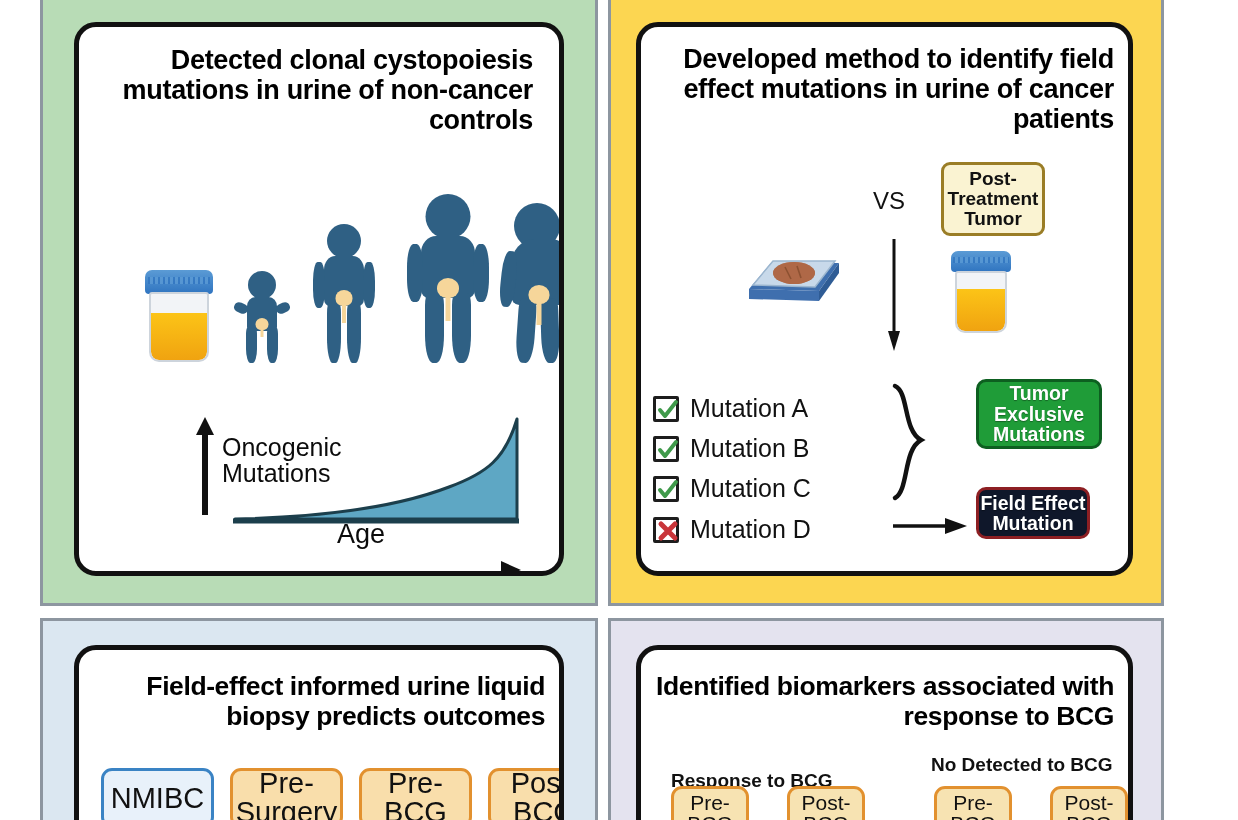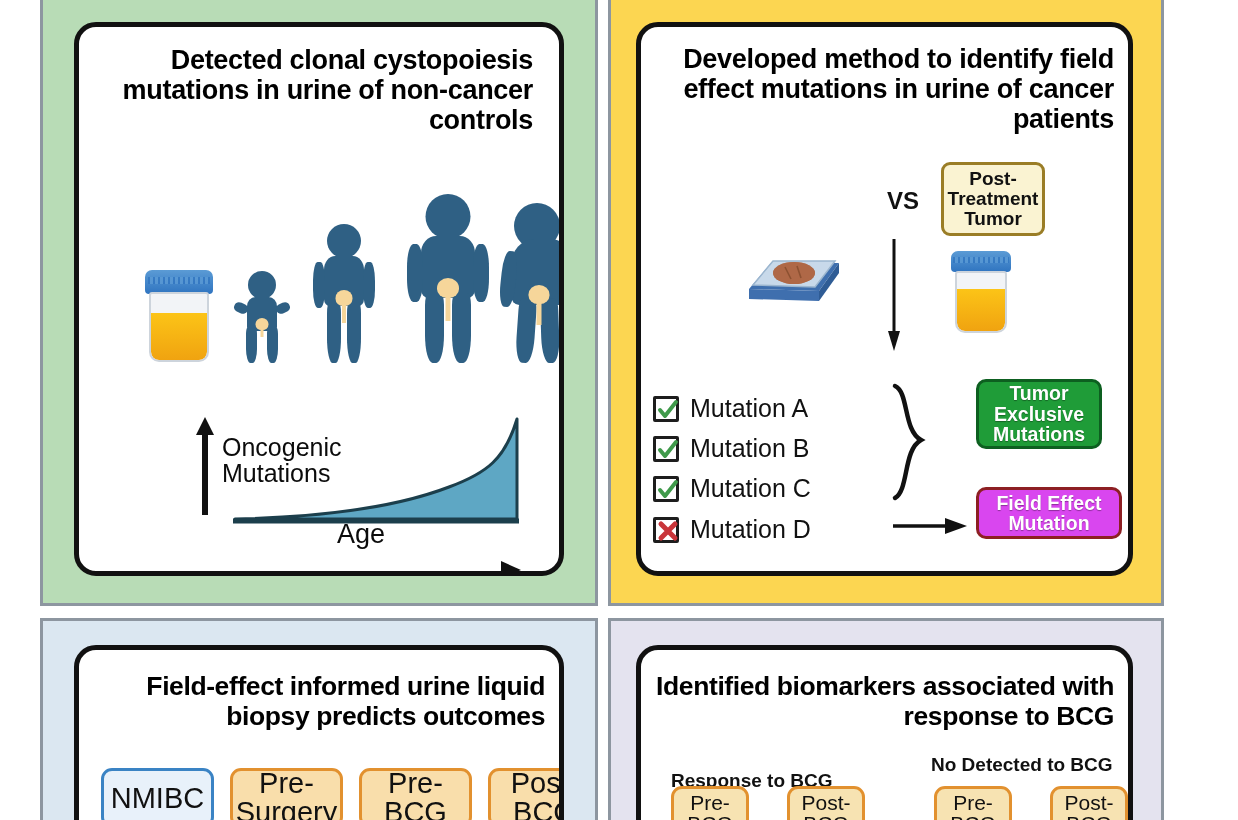--- a/index.html
+++ b/index.html
@@ -52,42 +52,42 @@
 
   
   #agechart{position:absolute;left:108px;top:386px;width:400px;height:170px;}
   .chart-label{position:absolute;font-size:25px;color:#0b0b0b;line-height:1.02;}
 
   
   .tagbox{position:absolute;display:flex;align-items:center;justify-content:center;
           text-align:center;font-weight:bold;box-sizing:border-box;line-height:1.05;}
   #box-tumor{left:98px;top:150px;width:104px;height:45px;background:#a8d6a0;
              border:3px solid #3f9a4a;border-radius:9px;font-size:19px;color:#111;}
-  #vs-label{position:absolute;left:232px;top:160px;width:46px;text-align:right;
-            font-size:24px;font-weight:bold;color:#111;}
+  #vs-label{position:absolute;left:232px;top:160px;width:46px;text-align:left;
+            font-size:24px;font-weight:normal;color:#111;}
   #box-pturine{left:300px;top:135px;width:104px;height:74px;background:#faf3d2;
              border:3px solid #9a7d26;border-radius:9px;font-size:19px;color:#111;}
 
   #slide{position:absolute;left:100px;top:222px;width:106px;height:64px;}
   #arrow-down{position:absolute;left:247px;top:212px;width:12px;height:112px;}
   #cup-2{left:310px;top:224px;width:60px;height:82px;}
 
   .mut-row{position:absolute;display:flex;align-items:center;gap:11px;}
   .cbx{width:26px;height:26px;border:3px solid #1d1d1d;background:#fff;
        box-sizing:border-box;position:relative;border-radius:2px;}
   .cbx svg{position:absolute;left:-1px;top:-2px;}
   .mut-label{font-size:25px;color:#111;}
 
   #brace{position:absolute;left:250px;top:355px;width:42px;height:120px;}
   #arrow-d{position:absolute;left:252px;top:490px;width:74px;height:18px;}
 
   #box-tem{left:335px;top:352px;width:126px;height:70px;background:#1f9c38;
            border:3px solid #0d5f20;border-radius:10px;font-size:19.5px;color:#fff;
            text-shadow:0 1px 1px rgba(0,0,0,.35);}
-  #box-fem{left:335px;top:460px;width:146px;height:52px;background:#d946ef;
+  #box-fem{left:335px;top:460px;width:114px;height:52px;background:#0f172a;
            border:3px solid #8d1f23;border-radius:10px;font-size:19.5px;color:#fff;
            text-shadow:0 1px 1px rgba(0,0,0,.35);}
 
   
   .chip-row{position:absolute;display:flex;align-items:flex-start;}
   .chip{box-sizing:border-box;display:flex;align-items:center;justify-content:center;
         text-align:center;line-height:1.0;border-radius:11px;}
   .chip.nmibc{background:#e8f1fa;border:3px solid #3a83c4;color:#111;}
   .chip.amber{background:#f9deab;border:3px solid #e2912f;color:#111;}
   .chip.amber2{background:#f7e3b2;border:3px solid #e2912f;color:#111;}

